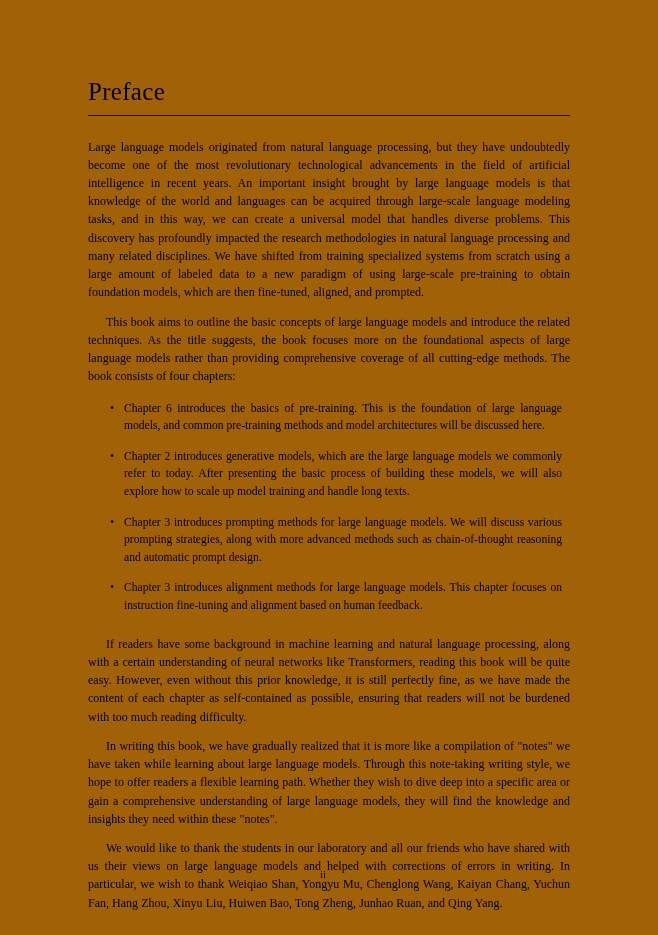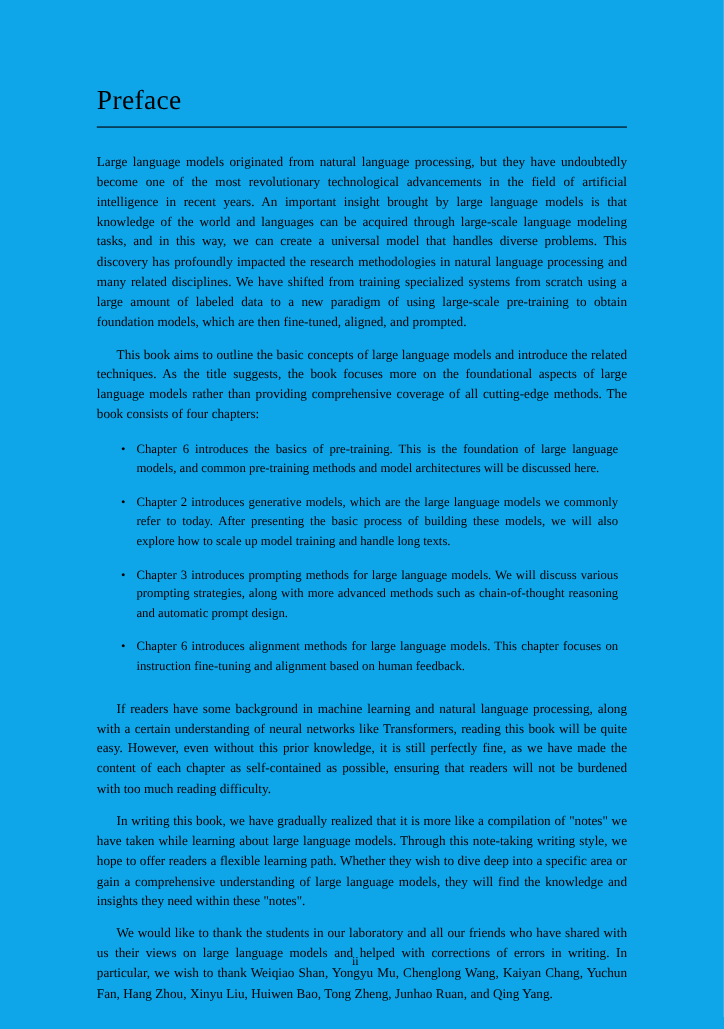--- a/index.html
+++ b/index.html
@@ -11,21 +11,21 @@
     height: 935px;
     background: #ffffff;
     font-family: "Liberation Serif", serif;
     color: #000000;
   }
   .page {
     position: relative;
     width: 658px;
     height: 935px;
     box-sizing: border-box;
-    background: #0ea5e9;
+    background: #a16207;
     overflow: hidden;
   }
   .content {
     position: absolute;
     left: 88px;
     top: 78px;
     width: 482px;
   }
   .chapter-title {
     font-size: 25px;
@@ -102,21 +102,21 @@
       <li>
         <span class="bullet">•</span>
         <span>Chapter 2 introduces generative models, which are the large language models we commonly refer to today. After presenting the basic process of building these models, we will also explore how to scale up model training and handle long texts.</span>
       </li>
       <li>
         <span class="bullet">•</span>
         <span>Chapter 3 introduces prompting methods for large language models. We will discuss various prompting strategies, along with more advanced methods such as chain-of-thought reasoning and automatic prompt design.</span>
       </li>
       <li>
         <span class="bullet">•</span>
-        <span>Chapter 6 introduces alignment methods for large language models. This chapter focuses on instruction fine-tuning and alignment based on human feedback.</span>
+        <span>Chapter 3 introduces alignment methods for large language models. This chapter focuses on instruction fine-tuning and alignment based on human feedback.</span>
       </li>
     </ul>
 
     <div class="spacer-sm"></div>
 
     <p class="para indent">If readers have some background in machine learning and natural language processing, along with a certain understanding of neural networks like Transformers, reading this book will be quite easy. However, even without this prior knowledge, it is still perfectly fine, as we have made the content of each chapter as self-contained as possible, ensuring that readers will not be burdened with too much reading difficulty.</p>
 
     <p class="para indent">In writing this book, we have gradually realized that it is more like a compilation of "notes" we have taken while learning about large language models. Through this note-taking writing style, we hope to offer readers a flexible learning path. Whether they wish to dive deep into a specific area or gain a comprehensive understanding of large language models, they will find the knowledge and insights they need within these "notes".</p>
 
     <p class="para indent">We would like to thank the students in our laboratory and all our friends who have shared with us their views on large language models and helped with corrections of errors in writing. In particular, we wish to thank Weiqiao Shan, Yongyu Mu, Chenglong Wang, Kaiyan Chang, Yuchun Fan, Hang Zhou, Xinyu Liu, Huiwen Bao, Tong Zheng, Junhao Ruan, and Qing Yang.</p>

